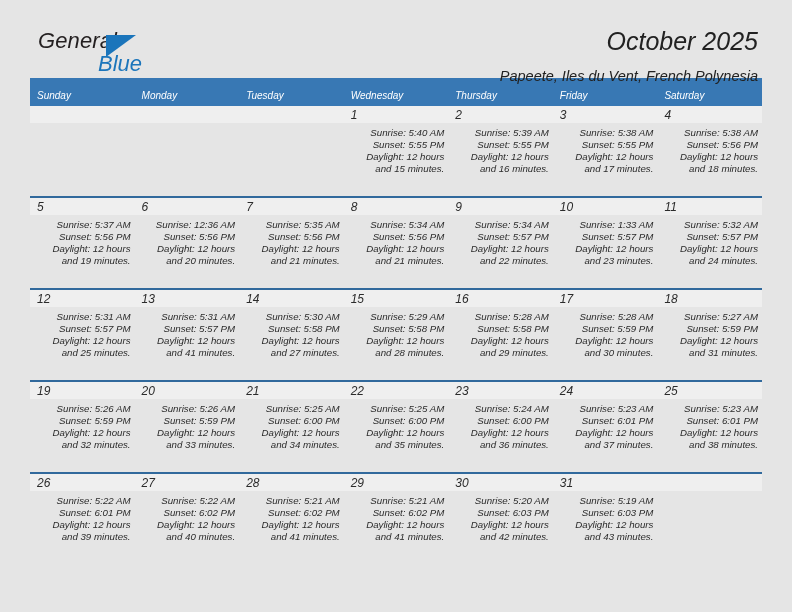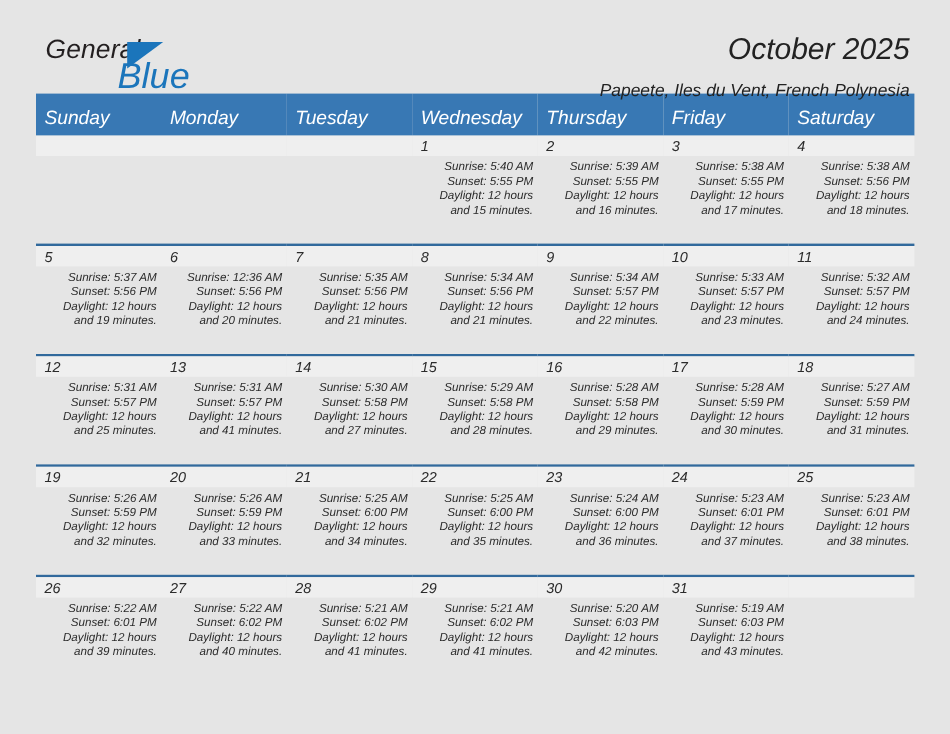--- a/index.html
+++ b/index.html
@@ -48,21 +48,21 @@
     top: 7px;
     width: 0;
     height: 0;
     border-left: 30px solid #1b75bb;
     border-bottom: 22px solid transparent;
   }
   .logo-blue {
     position: absolute;
     left: 60px;
     top: 23px;
-    font-size: 30px;
+    font-size: 22px;
     color: #1b75bb;
     line-height: 26px;
   }
 
   .title-block {
     position: absolute;
     right: 4px;
     top: 26px;
     text-align: right;
   }
@@ -82,21 +82,21 @@
   
   .calendar {
     width: 732px;
     border-collapse: collapse;
     table-layout: fixed;
   }
 
   .calendar th {
     background: #3878b4;
     color: #ffffff;
-    font-size: 16px;
+    font-size: 10px;
     font-weight: normal;
     text-align: left;
     padding: 12px 0 5px 7px;
     height: 22px;
   }
 
   .week-row > td {
     vertical-align: top;
     padding: 0;
     border-top: 2px solid #31699c;
@@ -276,21 +276,21 @@
                 <div>Sunset: 5:57 PM</div>
                 <div>Daylight: 12 hours</div>
                 <div>and 22 minutes.</div>
               </div>
             </div>
           </td>
           <td>
             <div class="cell-inner">
               <div class="daynum-band">10</div>
               <div class="cell-body">
-                <div>Sunrise: 5:33 AM</div>
+                <div>Sunrise: 1:33 AM</div>
                 <div>Sunset: 5:57 PM</div>
                 <div>Daylight: 12 hours</div>
                 <div>and 23 minutes.</div>
               </div>
             </div>
           </td>
           <td>
             <div class="cell-inner">
               <div class="daynum-band">11</div>
               <div class="cell-body">

